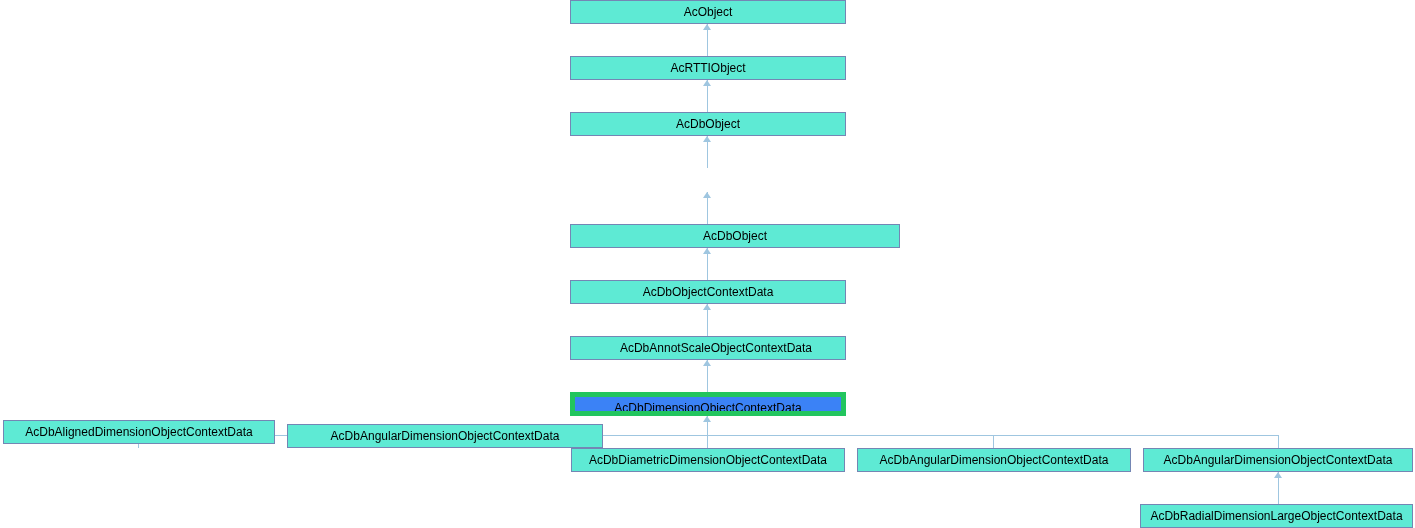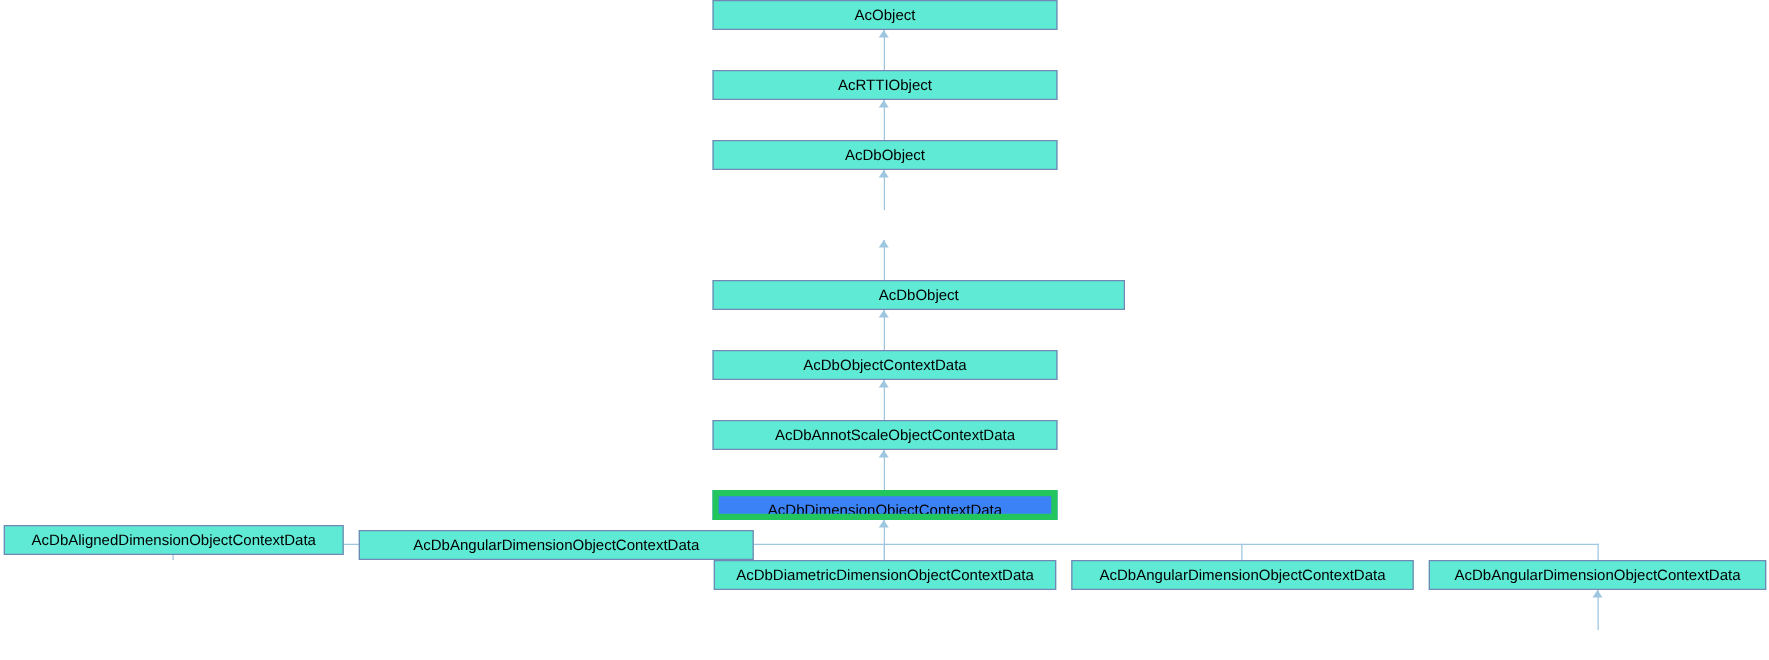--- a/index.html
+++ b/index.html
@@ -112,14 +112,15 @@
   <div class="node" style="left:3px; top:420px; width:272px;">AcDbAlignedDimensionObjectContextData</div>
 
   <div class="node" style="left:287px; top:424px; width:316px;">AcDbAngularDimensionObjectContextData</div>
 
   <div class="node" style="left:571px; top:448px; width:274px;">AcDbDiametricDimensionObjectContextData</div>
 
   <div class="node" style="left:857px; top:448px; width:274px;">AcDbAngularDimensionObjectContextData</div>
 
   <div class="node" style="left:1143px; top:448px; width:270px;">AcDbAngularDimensionObjectContextData</div>
 
+  <div class="node" style="left:1140px; top:504px; width:273px;">AcDbRadialDimensionLargeObjectContextData</div>
 
 </div>
 
 </body></html>

